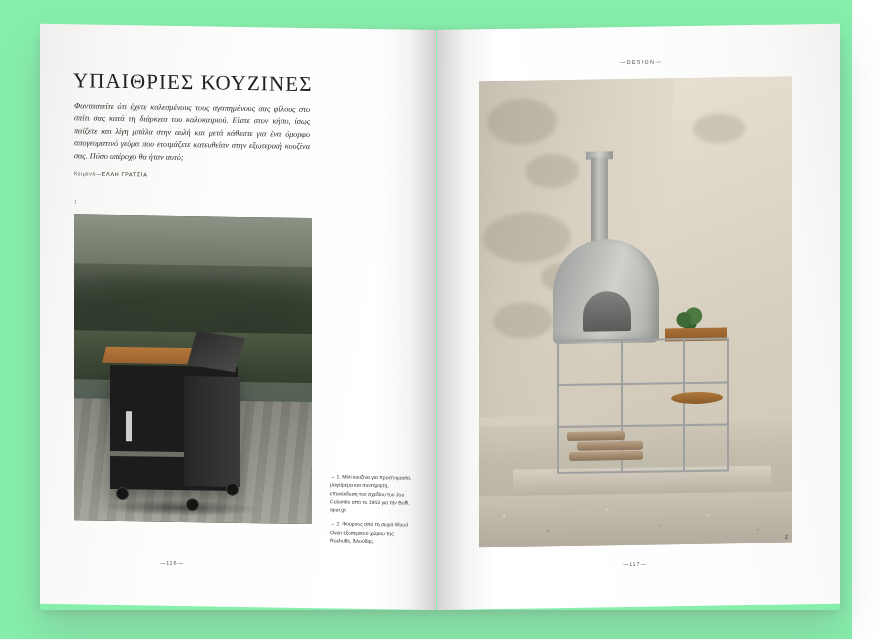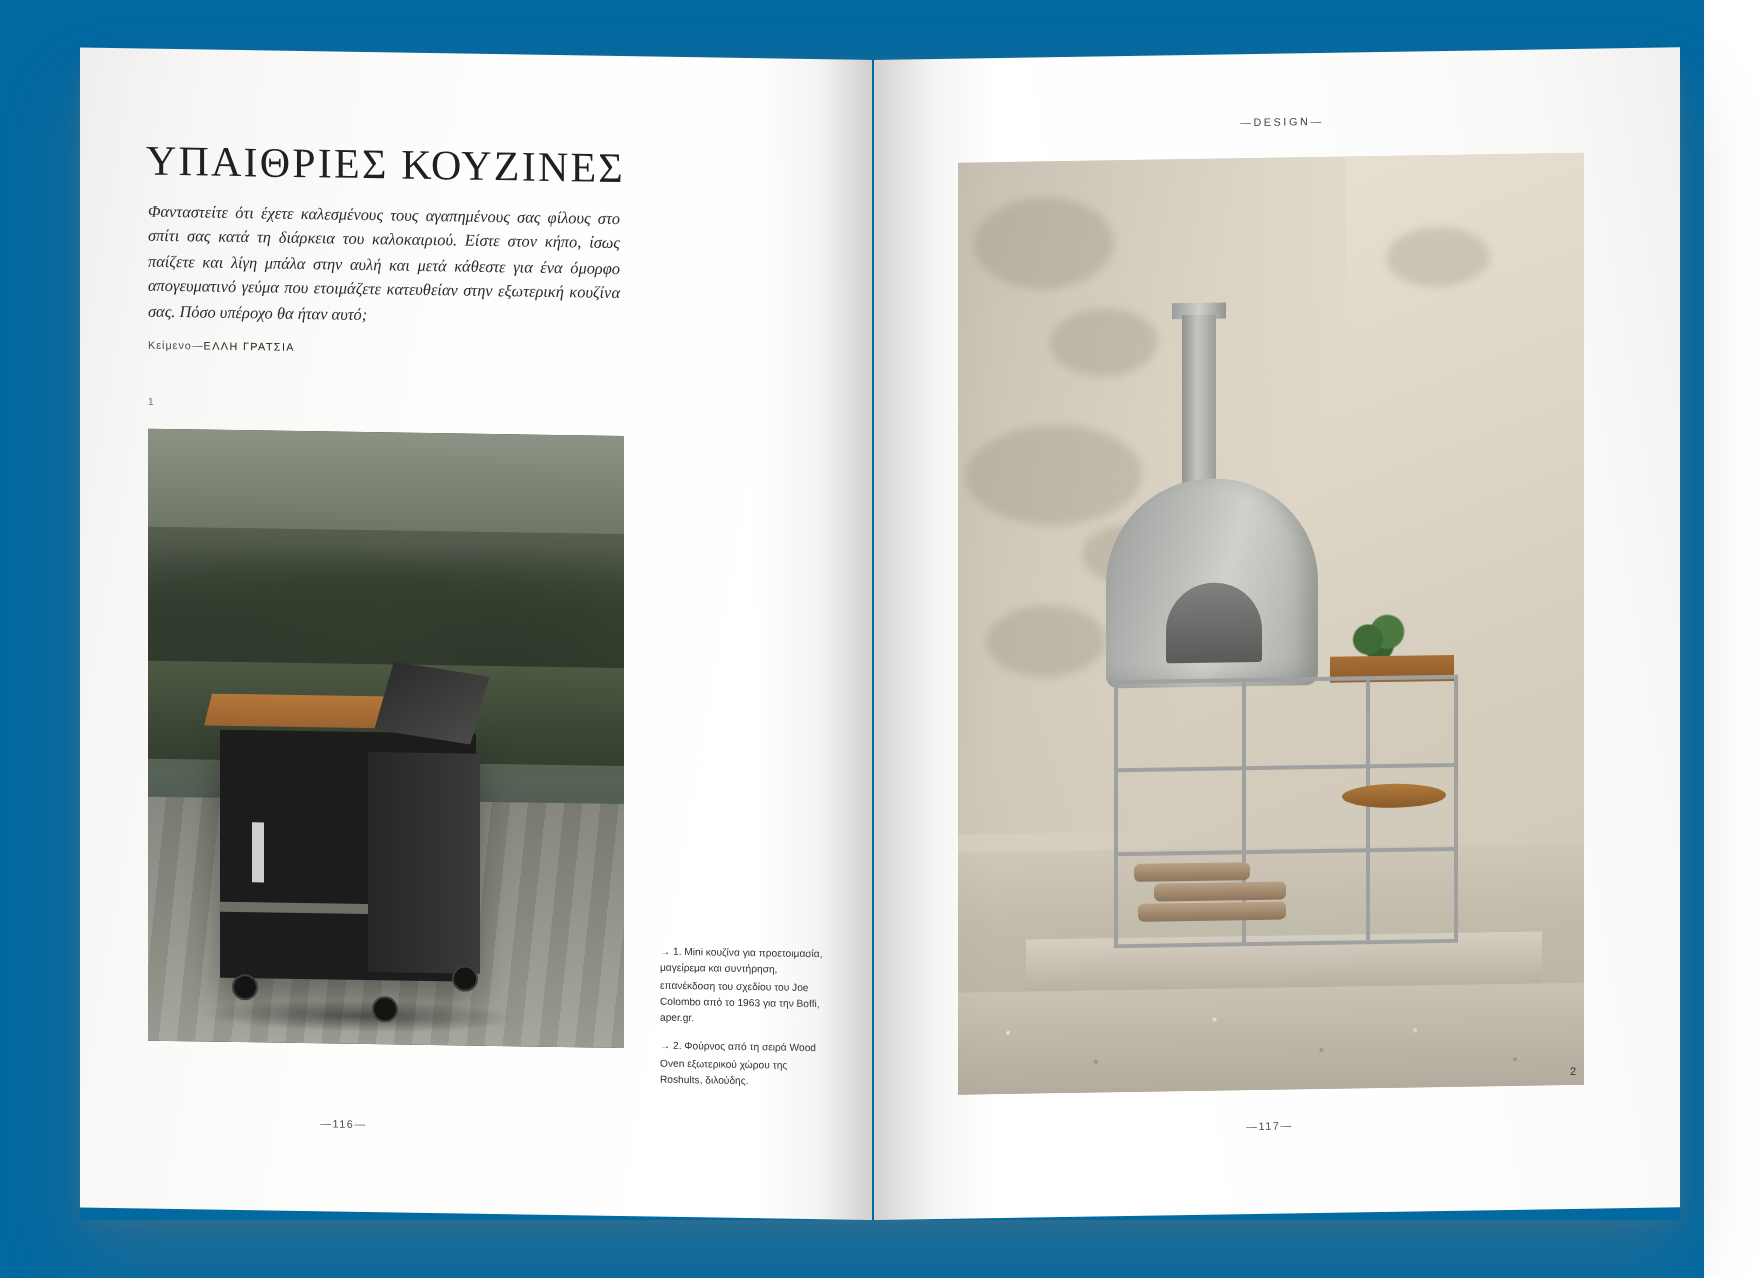--- a/index.html
+++ b/index.html
@@ -12,21 +12,21 @@
     height: 639px;
     overflow: hidden;
     font-family: "Liberation Serif", serif;
   }
 
   #spread {
     position: absolute;
     left: 0; top: 0;
     width: 852px;
     height: 639px;
-    background: #0369a1;
+    background: #86efac;
   }
 
   
   .page-shadow {
     position: absolute;
     left: 40px; top: 30px;
     width: 800px; height: 580px;
     box-shadow: 0 18px 40px rgba(120,118,115,0.30), 0 2px 10px rgba(120,118,115,0.22);
     background: transparent;
     border-radius: 2px;

